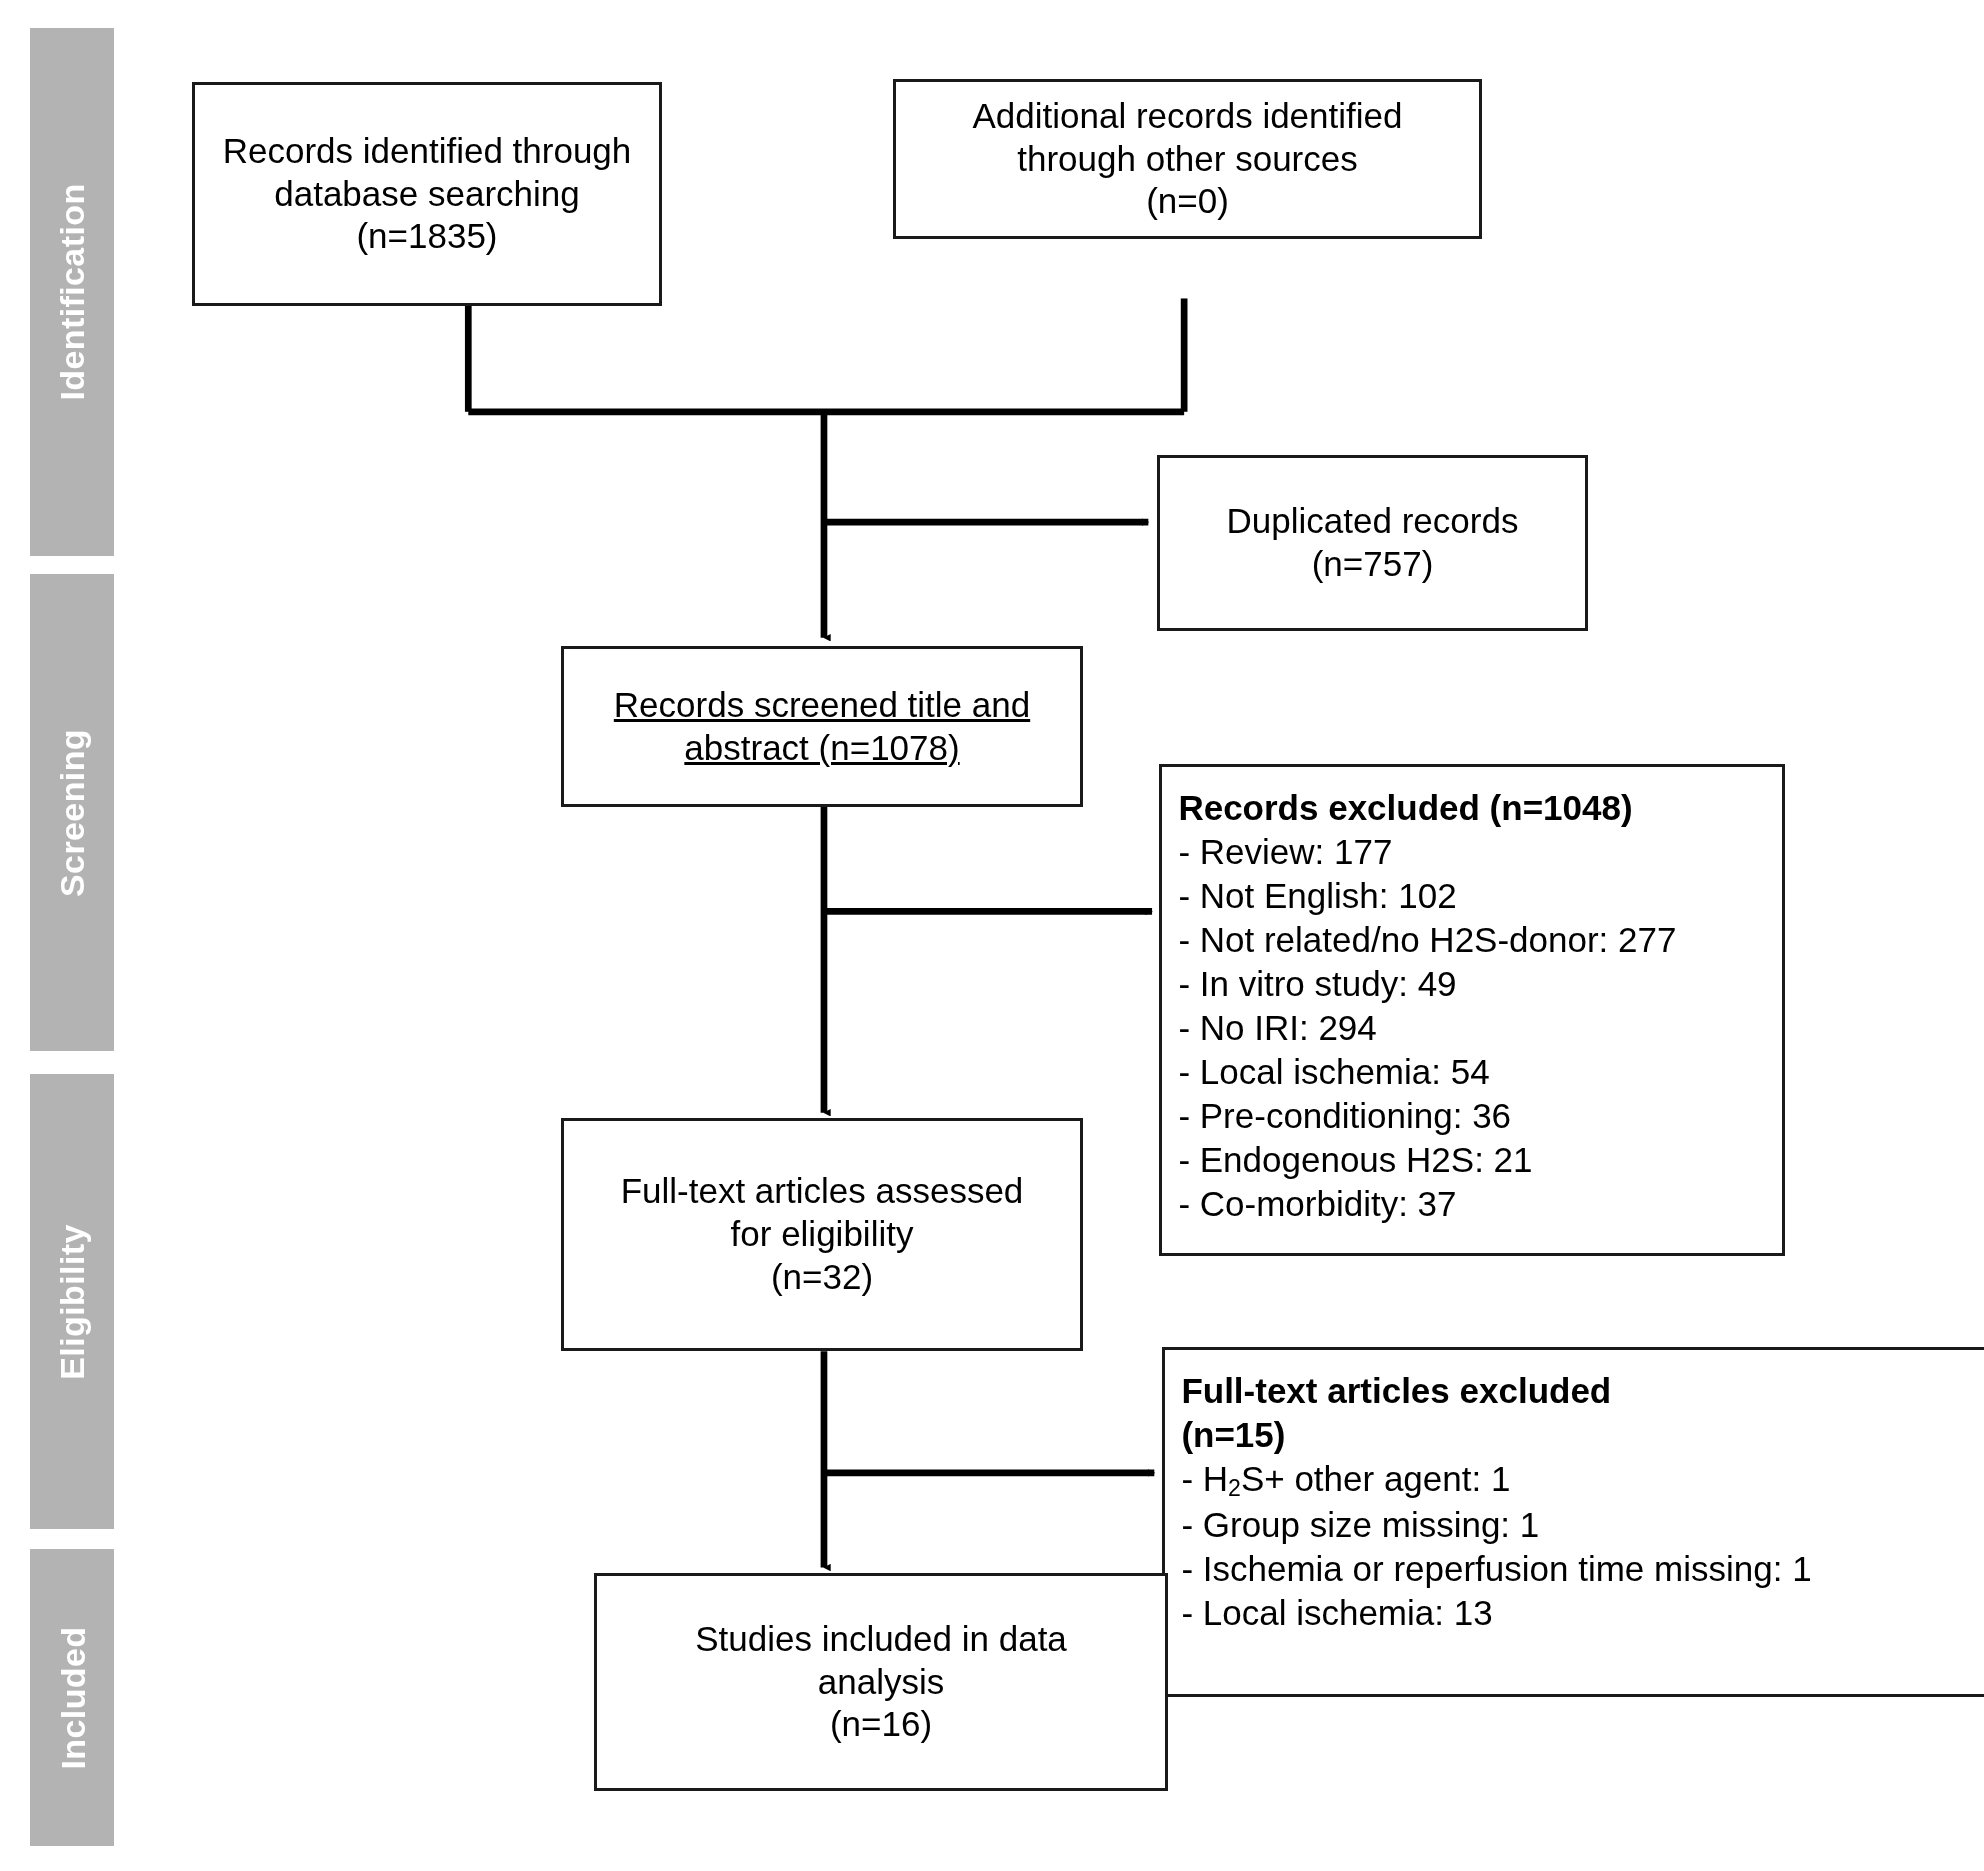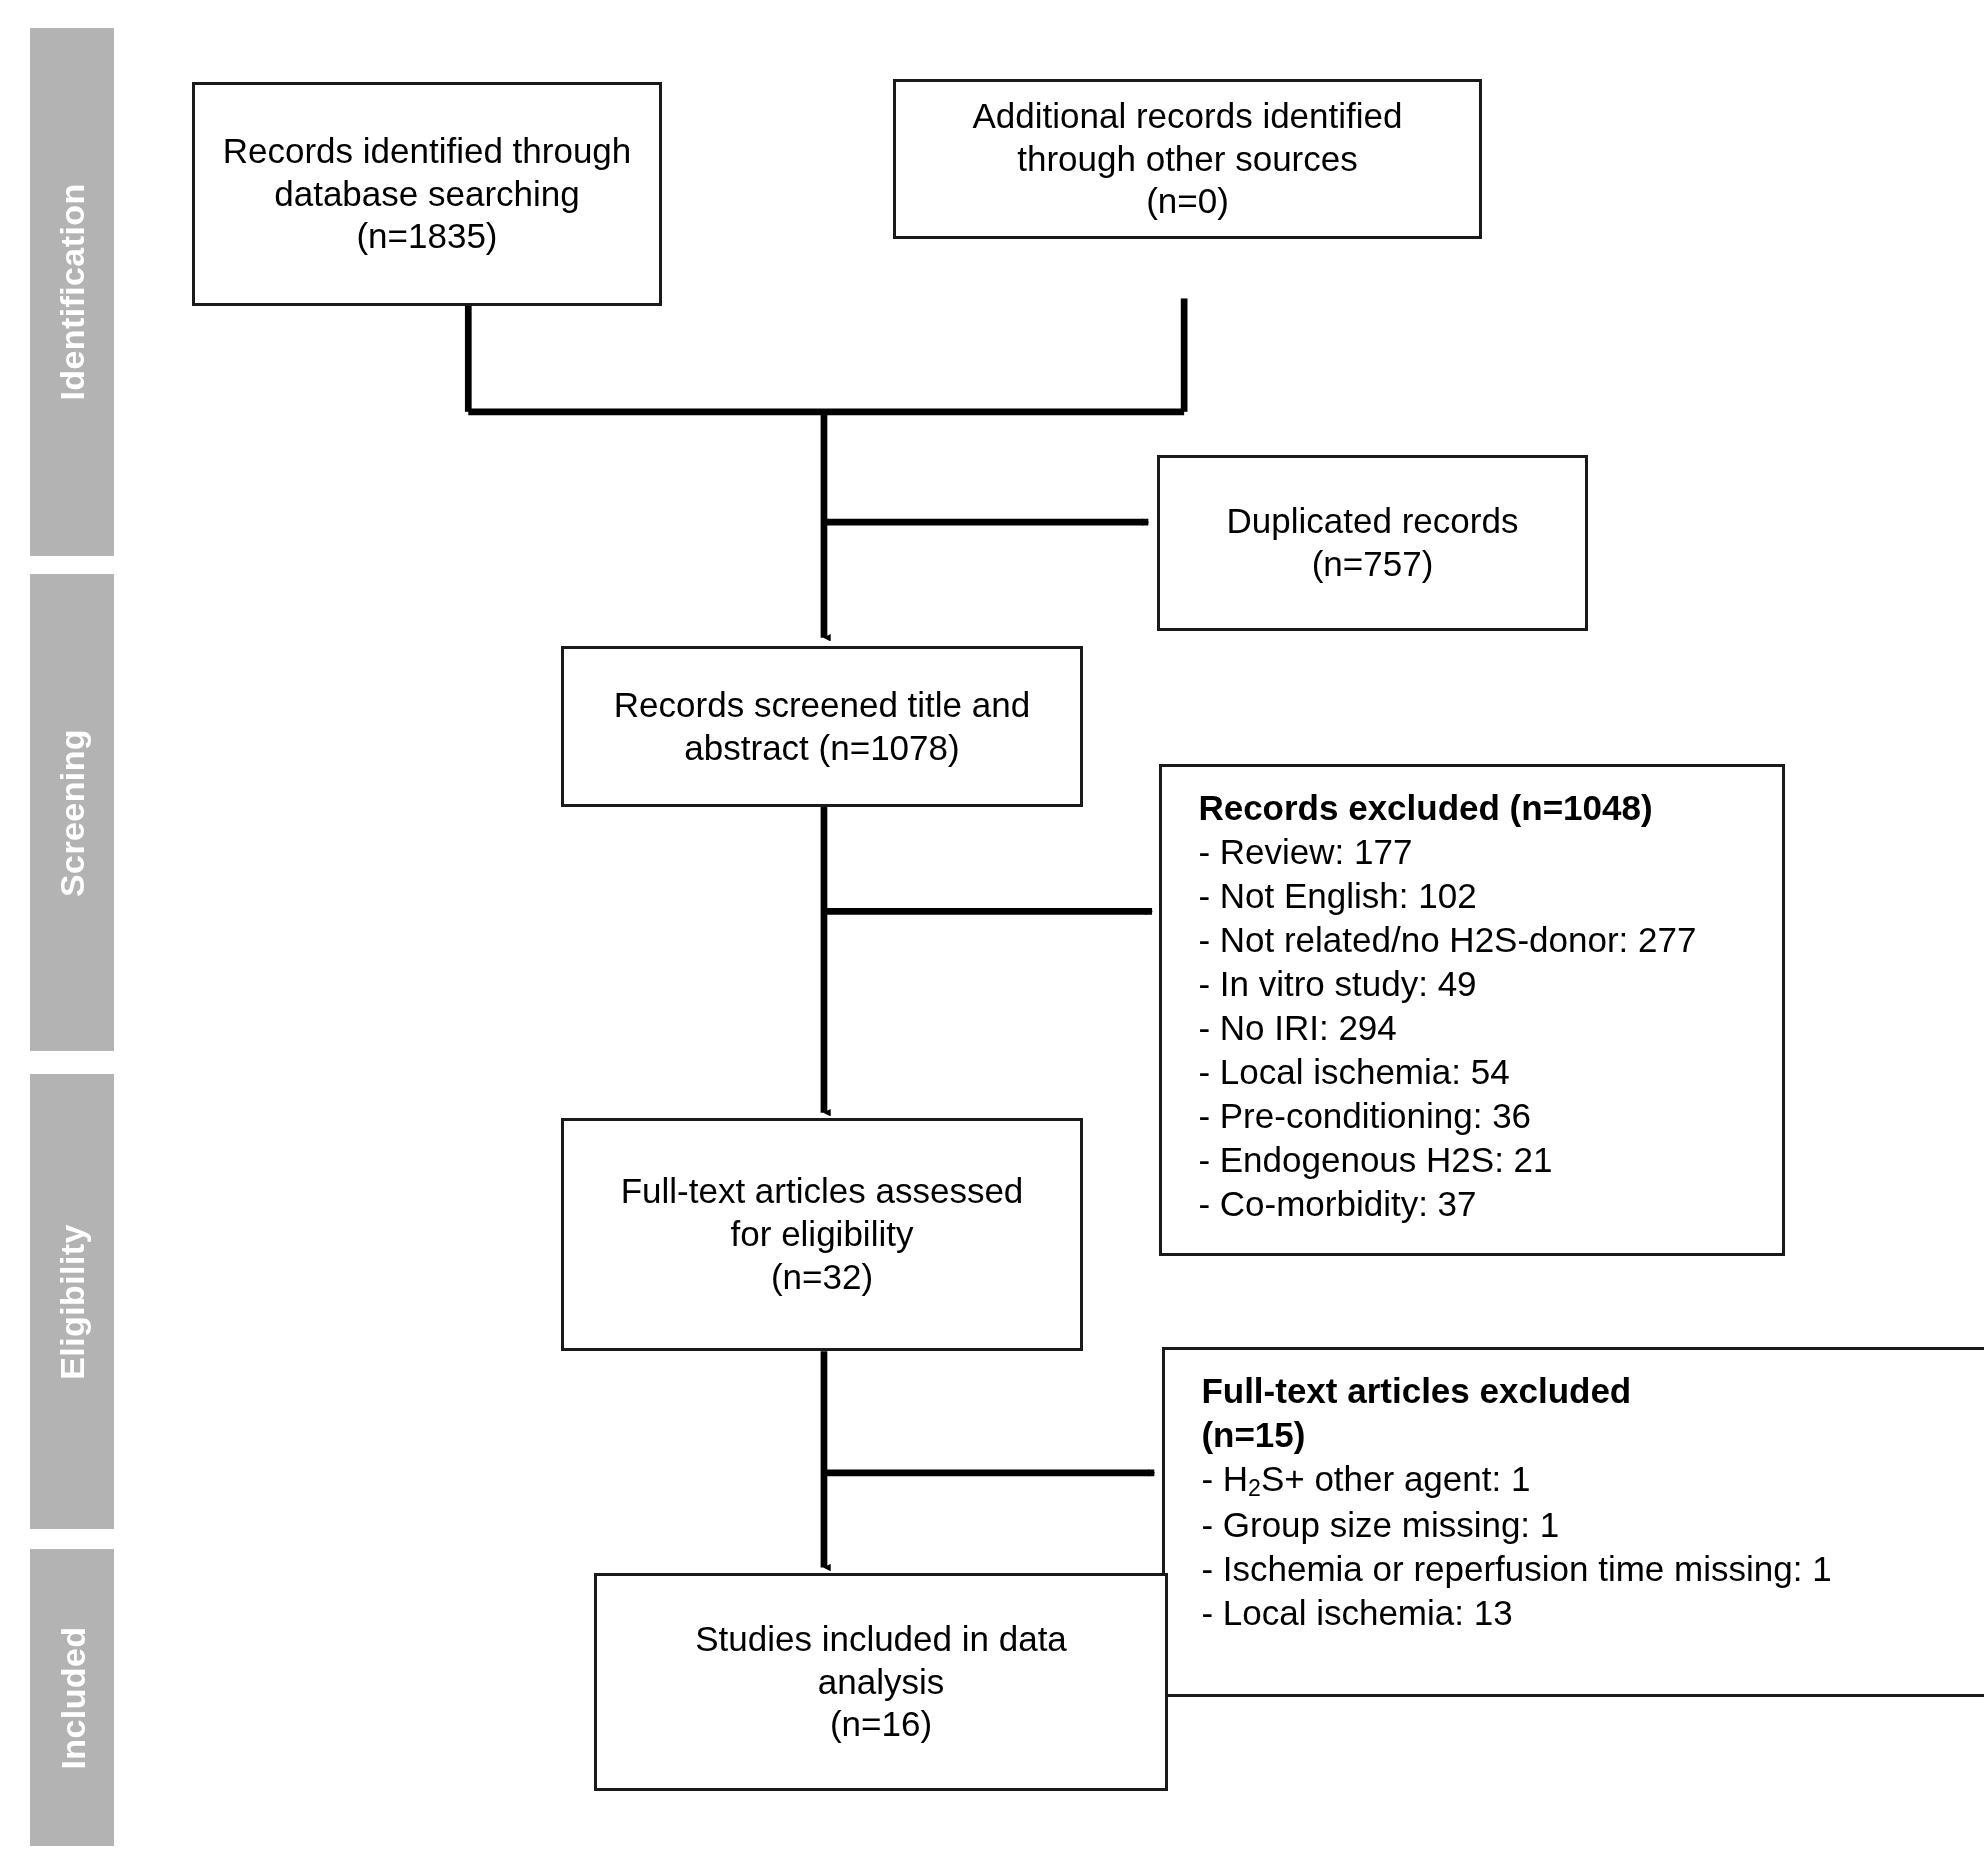--- a/index.html
+++ b/index.html
@@ -61,21 +61,20 @@
     font-size: 35px;
     line-height: 1.22;
     text-align: center;
     white-space: pre-line;
   }
   .excl-block {
     font-size: 35px;
     line-height: 1.255;
     text-align: left;
     width: 100%;
-    margin-left: 20px;
   }
   .excl-title {
     font-weight: bold;
     white-space: pre-line;
     margin: 0 0 0 0;
   }
   .excl-list {
     list-style: none;
     margin: 0;
     padding: 0;
@@ -159,21 +158,21 @@
     <span class="box-text">Additional records identified
 through other sources
 (n=0)</span>
   </div>
 
   <div class="flow-box" style="left:1157px; top:455px; width:431px; height:176px;">
     <span class="box-text">Duplicated records
 (n=757)</span>
   </div>
 
-  <div class="flow-box" style="left:561px; top:646px; width:522px; height:161px;">
+  <div class="flow-box" style="left:561px; top:646px; width:522px; height:161px;text-decoration:underline;">
     <span class="box-text">Records screened title and
 abstract (n=1078)</span>
   </div>
 
   <div class="flow-box align-left" style="left:1159px; top:764px; width:626px; height:492px;">
     <div class="excl-block">
       <div class="excl-title">Records excluded (n=1048)</div>
       <ul class="excl-list">
         <li>- Review: 177</li>
         <li>- Not English: 102</li>

